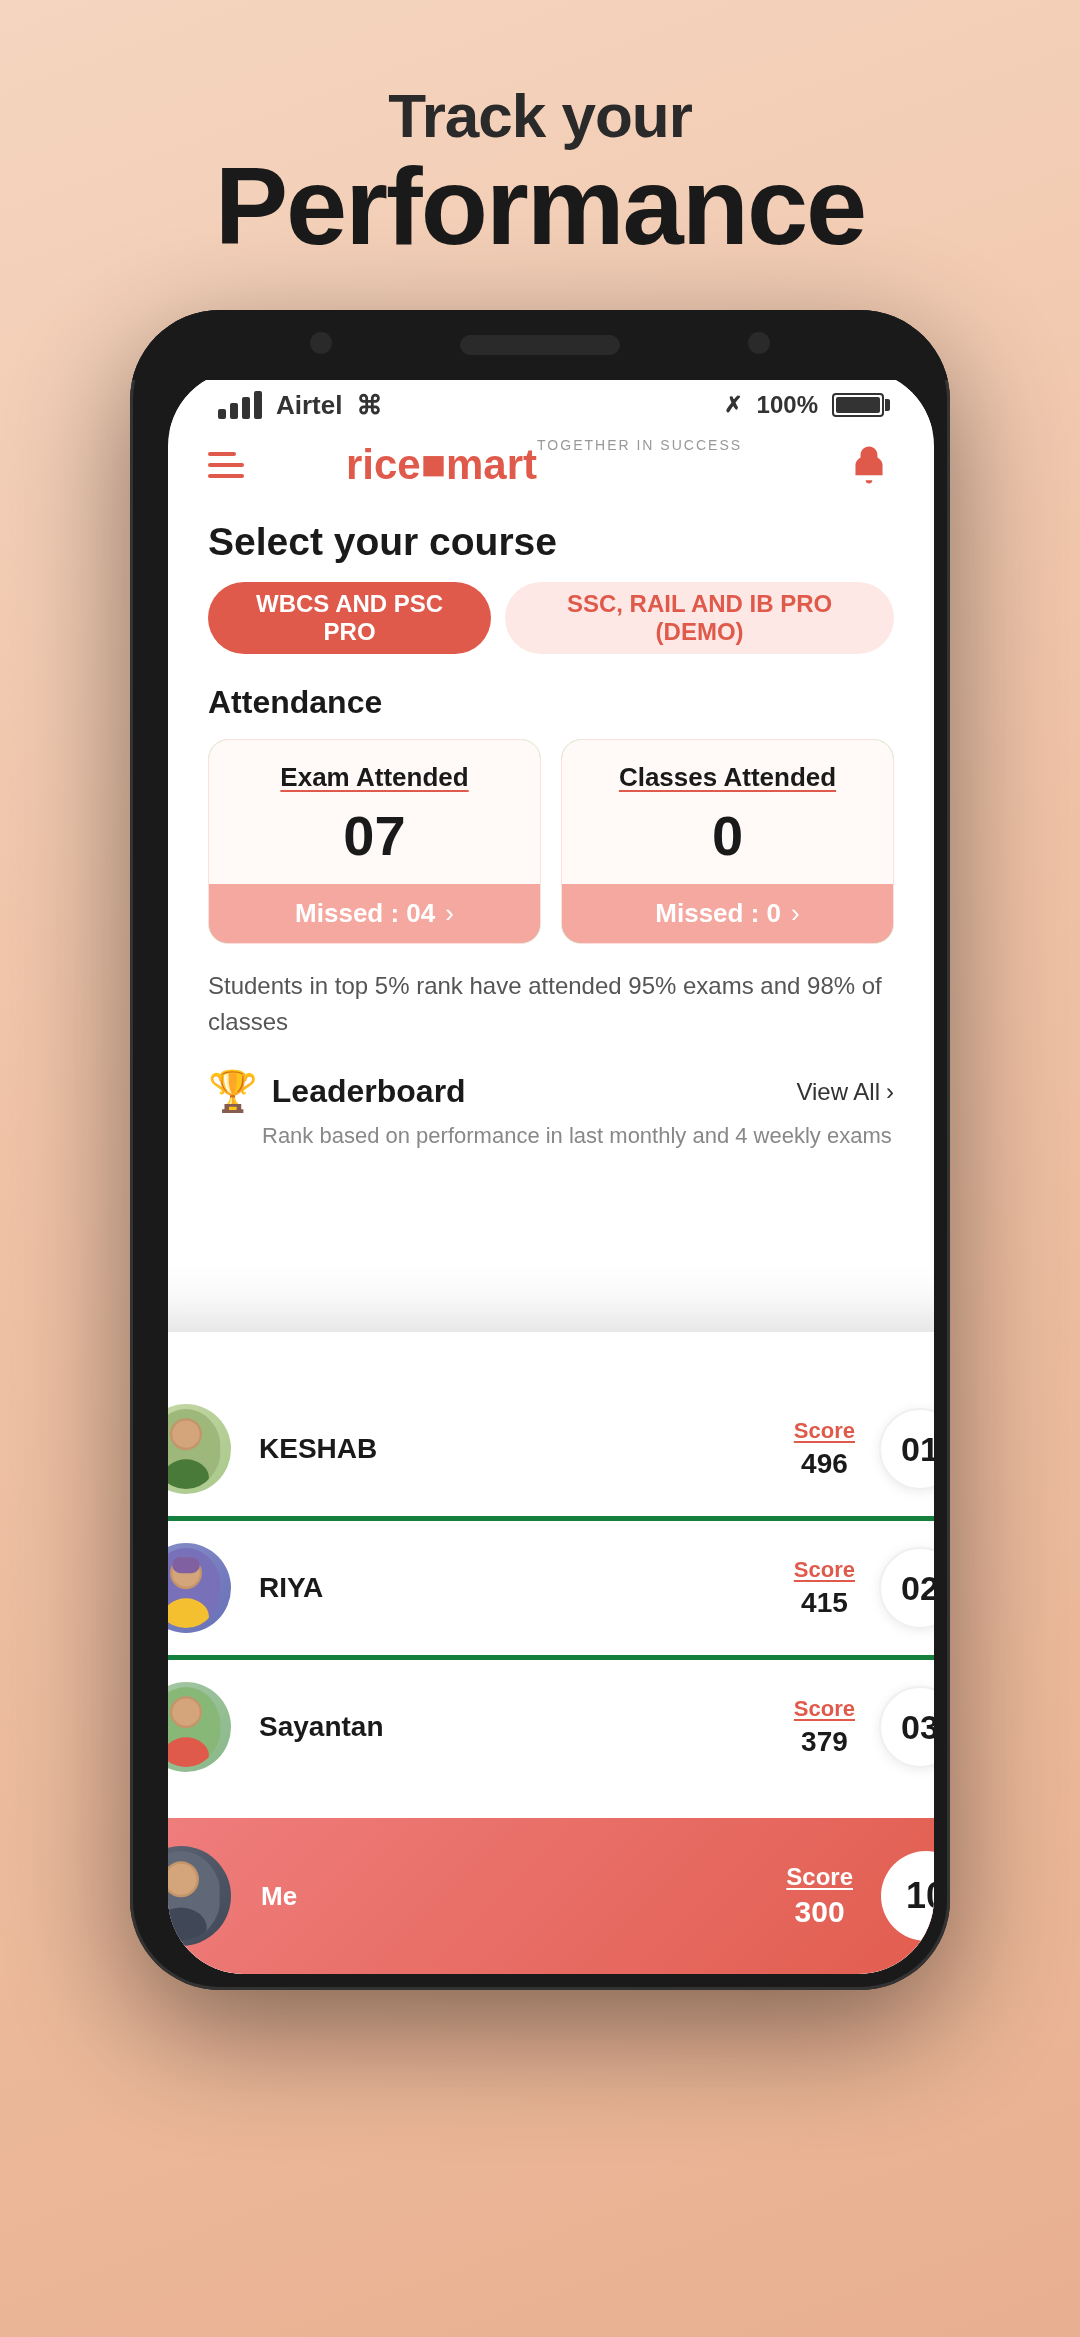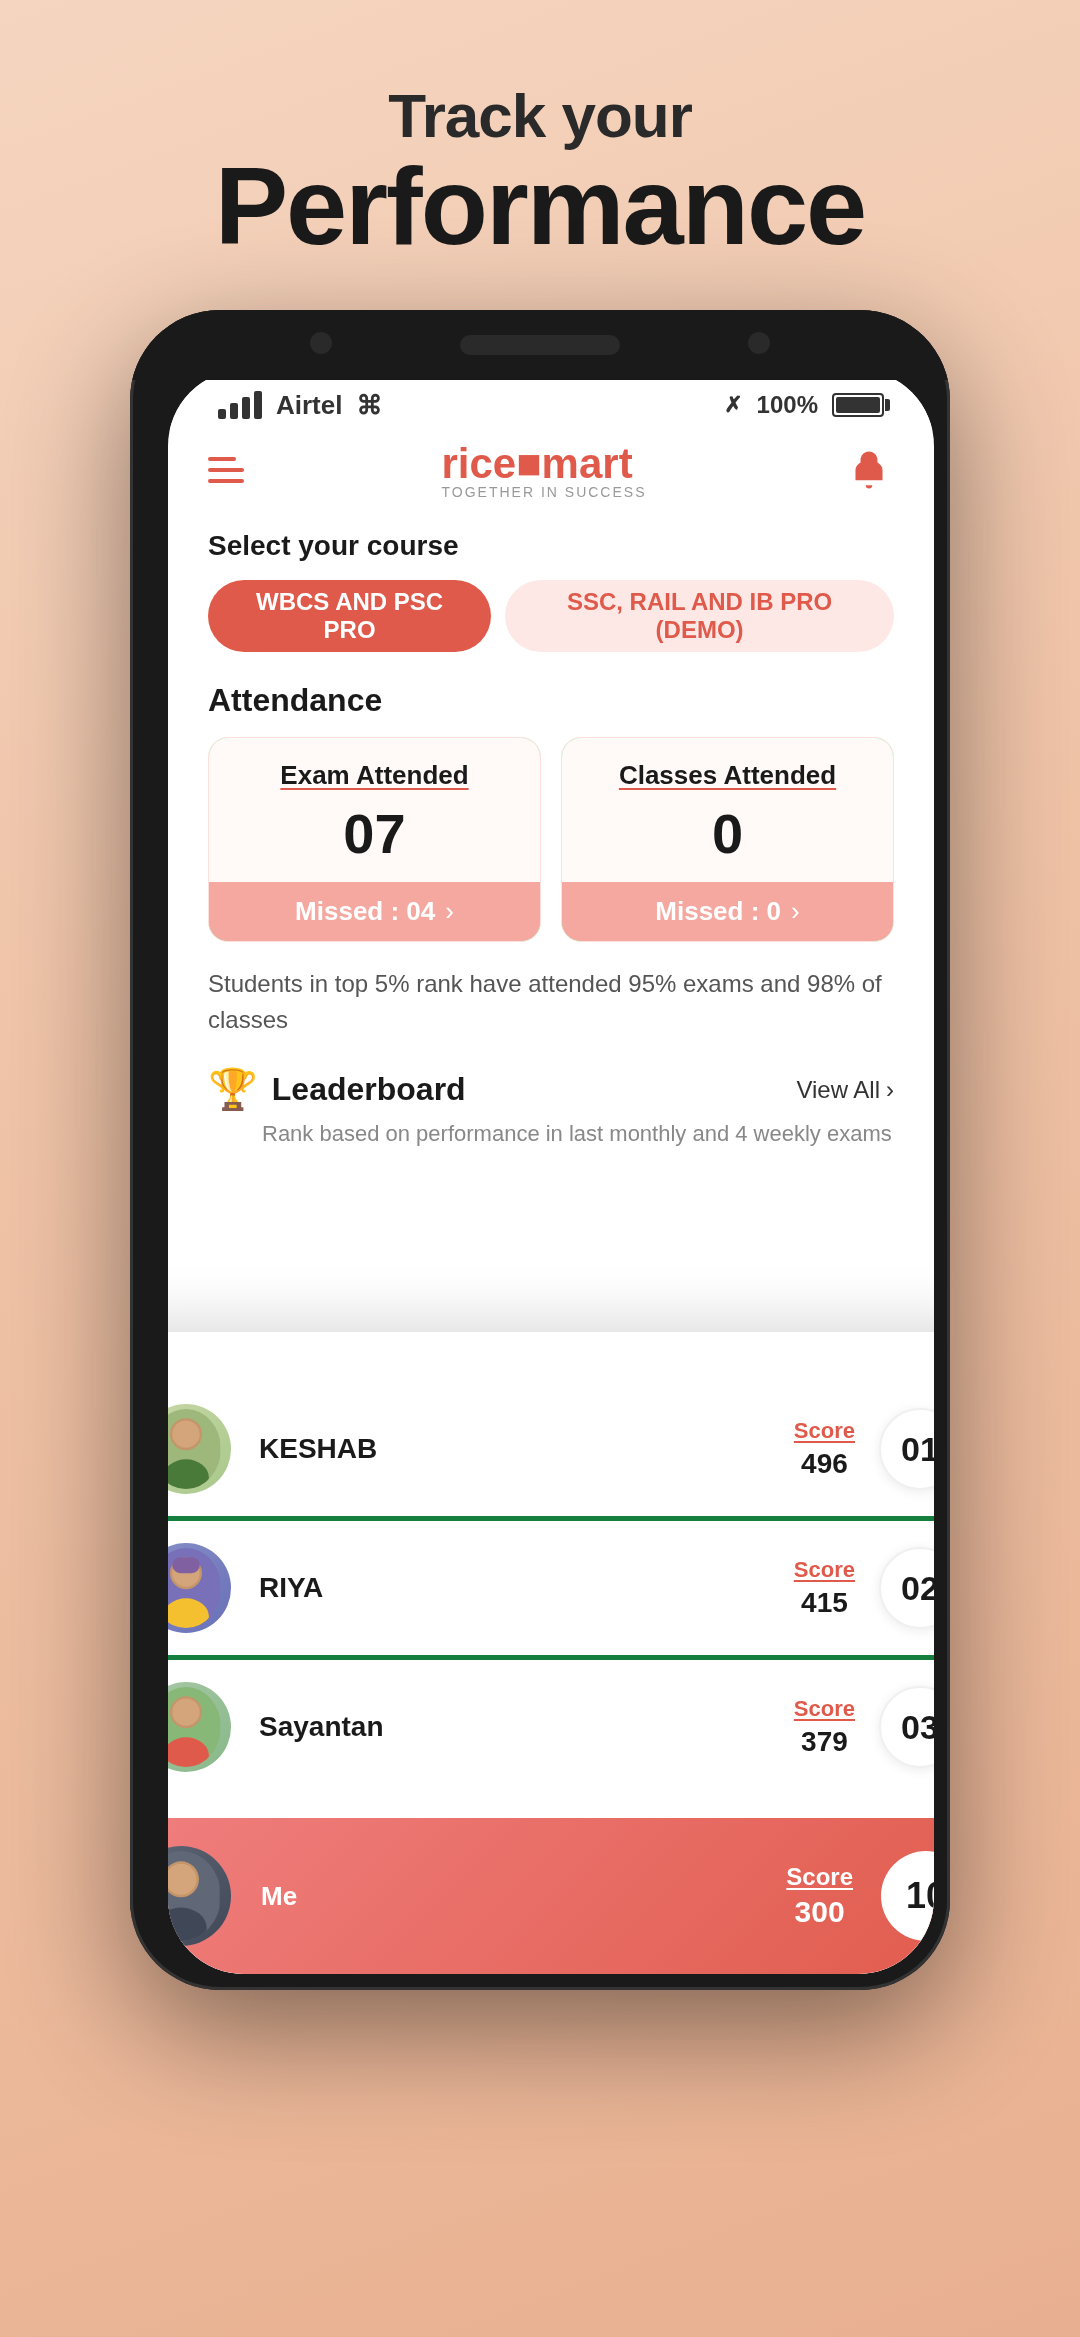--- a/index.html
+++ b/index.html
@@ -206,35 +206,35 @@
     }
     .logo-tagline {
       font-size: 14px;
       color: #999;
       letter-spacing: 2px;
       text-align: center;
       margin-top: -4px;
     }
     .logo-wrapper {
       display: flex;
-      flex-direction: column;
+      flex-direction: row;
     }
     .bell-icon {
       width: 50px;
       height: 50px;
       display: flex;
       align-items: center;
       justify-content: center;
       color: #e05a4b;
       font-size: 40px;
     }
 
     
     .section-title {
-      font-size: 28px;
+      font-size: 39px;
       font-weight: 700;
       color: #1a1a1a;
       margin-bottom: 18px;
     }
     .course-tabs {
       display: flex;
       gap: 14px;
       margin-bottom: 30px;
     }
     .course-tab {

